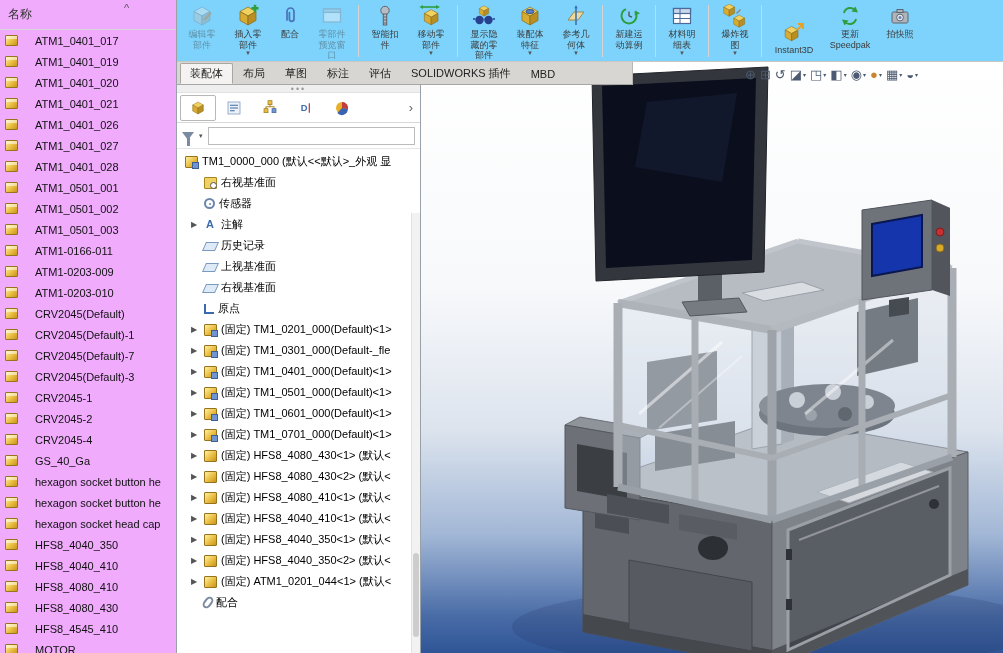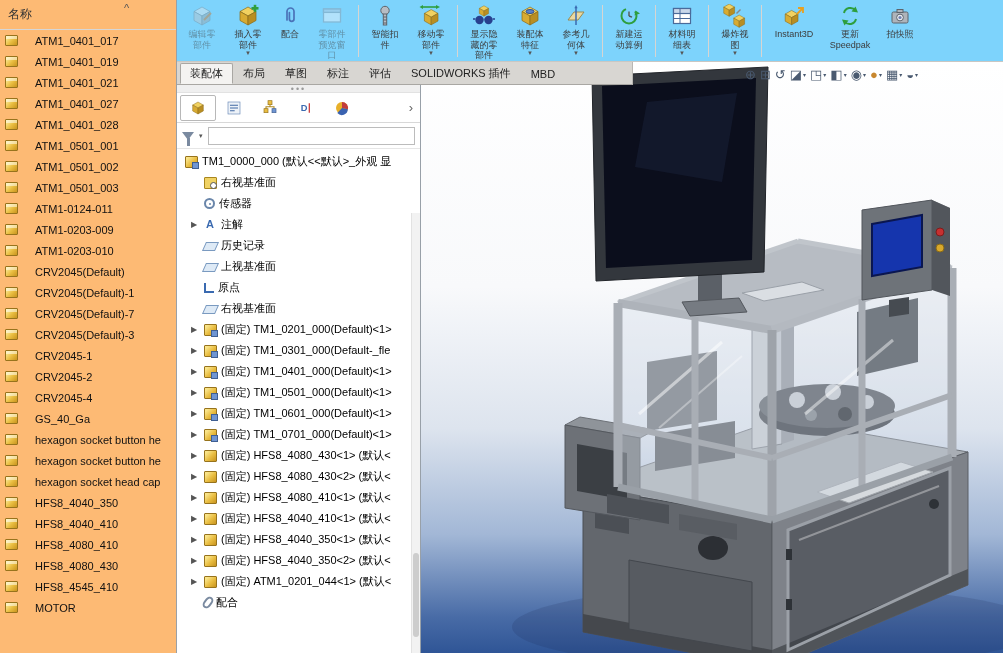--- a/index.html
+++ b/index.html
@@ -1,34 +1,34 @@
 <!DOCTYPE html>
 <html><head>
 <meta charset="utf-8">
 <style>
   * { margin:0; padding:0; box-sizing:border-box; font-family:"Liberation Sans",sans-serif; }
   html,body { width:1003px; height:653px; overflow:hidden; background:#fff; }
   .app { position:absolute; inset:0; display:flex; }
 
   
-  .file-panel { width:177px; height:653px; background:#fdba74; border-right:1px solid #9aa0a6; flex:none; overflow:hidden; position:relative; }
+  .file-panel { width:177px; height:653px; background:#f0abfc; border-right:1px solid #9aa0a6; flex:none; overflow:hidden; position:relative; }
   .fp-header { height:30px; border-bottom:1px solid #d6d6d6; display:flex; align-items:center; font-size:12px; color:#333; padding-left:8px; position:relative; }
   .fp-collapse { position:absolute; left:124px; top:2px; color:#555; font-size:11px; }
   .fp-row { height:21px; display:flex; align-items:center; gap:17px; padding-left:5px; font-size:11px; color:#111; white-space:nowrap; overflow:hidden; }
   .part-ic { width:13px; height:11px; flex:none; position:relative; background:linear-gradient(135deg,#f9e489 15%,#e9bd41 55%,#c8941f); border:1px solid #97731c; border-radius:1px; }
   .part-ic::after { content:""; position:absolute; left:0; top:0; right:0; height:3px; background:rgba(255,255,255,.5); }
 
   
   .main { flex:1; position:relative; height:653px; overflow:hidden; }
 
   
   .ribbon { height:62px; background:#7dd3fc; border-bottom:1px solid #c9c7c3; display:flex; align-items:stretch; padding:1px 0 0 2px; overflow:hidden; }
   .rbtn { width:46px; flex:none; display:flex; flex-direction:column; align-items:center; padding-top:3px; gap:1px; }
   .rbtn.wide { width:54px; }
-  .rbtn.xwide { width:58px; }
+  .rbtn.xwide { width:58px;margin-top:16px; }
   .rbtn .lbl { font-size:9px; line-height:10.5px; text-align:center; white-space:pre-line; color:#3c3c3c; }
   .rbtn .dd { font-size:6px; line-height:5px; color:#555; }
   .rbtn.disabled { opacity:.45; }
   .rsep { width:1px; background:#d7d5d2; margin:4px 3px; flex:none; }
   .ricon { width:26px; height:24px; flex:none; }
 
   
   .content { position:absolute; top:62px; left:0; right:0; bottom:0; }
   .viewport { position:absolute; inset:0; background:linear-gradient(180deg,#ffffff 0%,#f8f9fb 38%,#dde4ee 62%,#a2b7d6 80%,#486ba6 94%,#2f5596 100%); }
   .vp-svg { position:absolute; inset:0; }
@@ -112,26 +112,34 @@
         <div class="fp-row" data-name="file-list-item">
           <span class="part-ic" data-name="part-icon"></span>
           <span data-name="file-list-item-label">ATM1_0401_017</span>
         </div>
 
         <div class="fp-row" data-name="file-list-item">
           <span class="part-ic" data-name="part-icon"></span>
           <span data-name="file-list-item-label">ATM1_0401_019</span>
         </div>
 
+        <div class="fp-row" data-name="file-list-item">
+          <span class="part-ic" data-name="part-icon"></span>
+          <span data-name="file-list-item-label">ATM1_0401_020</span>
+        </div>
 
         <div class="fp-row" data-name="file-list-item">
           <span class="part-ic" data-name="part-icon"></span>
           <span data-name="file-list-item-label">ATM1_0401_021</span>
         </div>
 
+        <div class="fp-row" data-name="file-list-item">
+          <span class="part-ic" data-name="part-icon"></span>
+          <span data-name="file-list-item-label">ATM1_0401_026</span>
+        </div>
 
         <div class="fp-row" data-name="file-list-item">
           <span class="part-ic" data-name="part-icon"></span>
           <span data-name="file-list-item-label">ATM1_0401_027</span>
         </div>
 
         <div class="fp-row" data-name="file-list-item">
           <span class="part-ic" data-name="part-icon"></span>
           <span data-name="file-list-item-label">ATM1_0401_028</span>
         </div>
@@ -146,21 +154,21 @@
           <span data-name="file-list-item-label">ATM1_0501_002</span>
         </div>
 
         <div class="fp-row" data-name="file-list-item">
           <span class="part-ic" data-name="part-icon"></span>
           <span data-name="file-list-item-label">ATM1_0501_003</span>
         </div>
 
         <div class="fp-row" data-name="file-list-item">
           <span class="part-ic" data-name="part-icon"></span>
-          <span data-name="file-list-item-label">ATM1-0124-011</span>
+          <span data-name="file-list-item-label">ATM1-0166-011</span>
         </div>
 
         <div class="fp-row" data-name="file-list-item">
           <span class="part-ic" data-name="part-icon"></span>
           <span data-name="file-list-item-label">ATM1-0203-009</span>
         </div>
 
         <div class="fp-row" data-name="file-list-item">
           <span class="part-ic" data-name="part-icon"></span>
           <span data-name="file-list-item-label">ATM1-0203-010</span>
@@ -673,28 +681,28 @@
               </div>
 
               <div class="trow child" data-name="tree-item">
                 <span class="arr" data-name="expand-arrow-icon" data-show="false">▶</span>
                 <span class="ti" data-icon="plane-icon" data-name="plane-icon"></span>
                 <span class="tlabel" data-name="tree-item-label">上视基准面</span>
               </div>
 
               <div class="trow child" data-name="tree-item">
                 <span class="arr" data-name="expand-arrow-icon" data-show="false">▶</span>
+                <span class="ti" data-icon="plane-icon" data-name="plane-icon"></span>
+                <span class="tlabel" data-name="tree-item-label">右视基准面</span>
+              </div>
+
+              <div class="trow child" data-name="tree-item">
+                <span class="arr" data-name="expand-arrow-icon" data-show="false">▶</span>
                 <span class="ti" data-icon="origin-icon" data-name="origin-icon"></span>
                 <span class="tlabel" data-name="tree-item-label">原点</span>
-              </div>
-
-              <div class="trow child" data-name="tree-item">
-                <span class="arr" data-name="expand-arrow-icon" data-show="false">▶</span>
-                <span class="ti" data-icon="plane-icon" data-name="plane-icon"></span>
-                <span class="tlabel" data-name="tree-item-label">右视基准面</span>
               </div>
 
               <div class="trow child" data-name="tree-item">
                 <span class="arr" data-name="expand-arrow-icon" data-show="true">▶</span>
                 <span class="ti" data-icon="assembly-icon" data-name="assembly-icon"></span>
                 <span class="tlabel" data-name="tree-item-label">(固定) TM1_0201_000(Default)&lt;1&gt;</span>
               </div>
 
               <div class="trow child" data-name="tree-item">
                 <span class="arr" data-name="expand-arrow-icon" data-show="true">▶</span>

